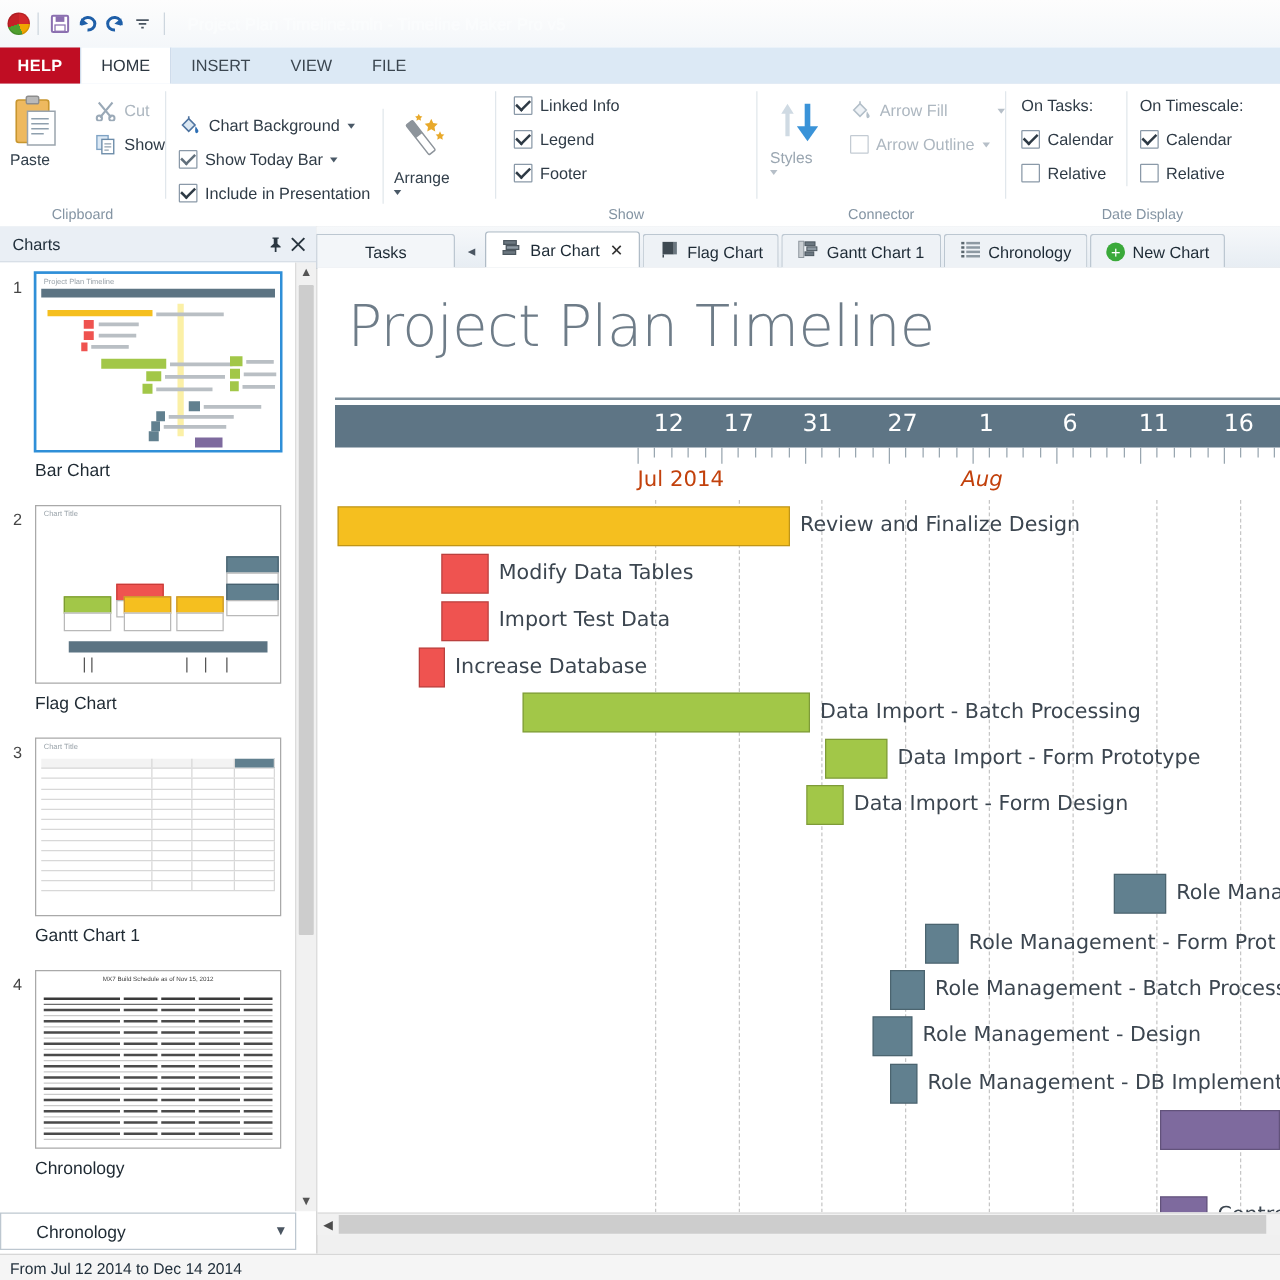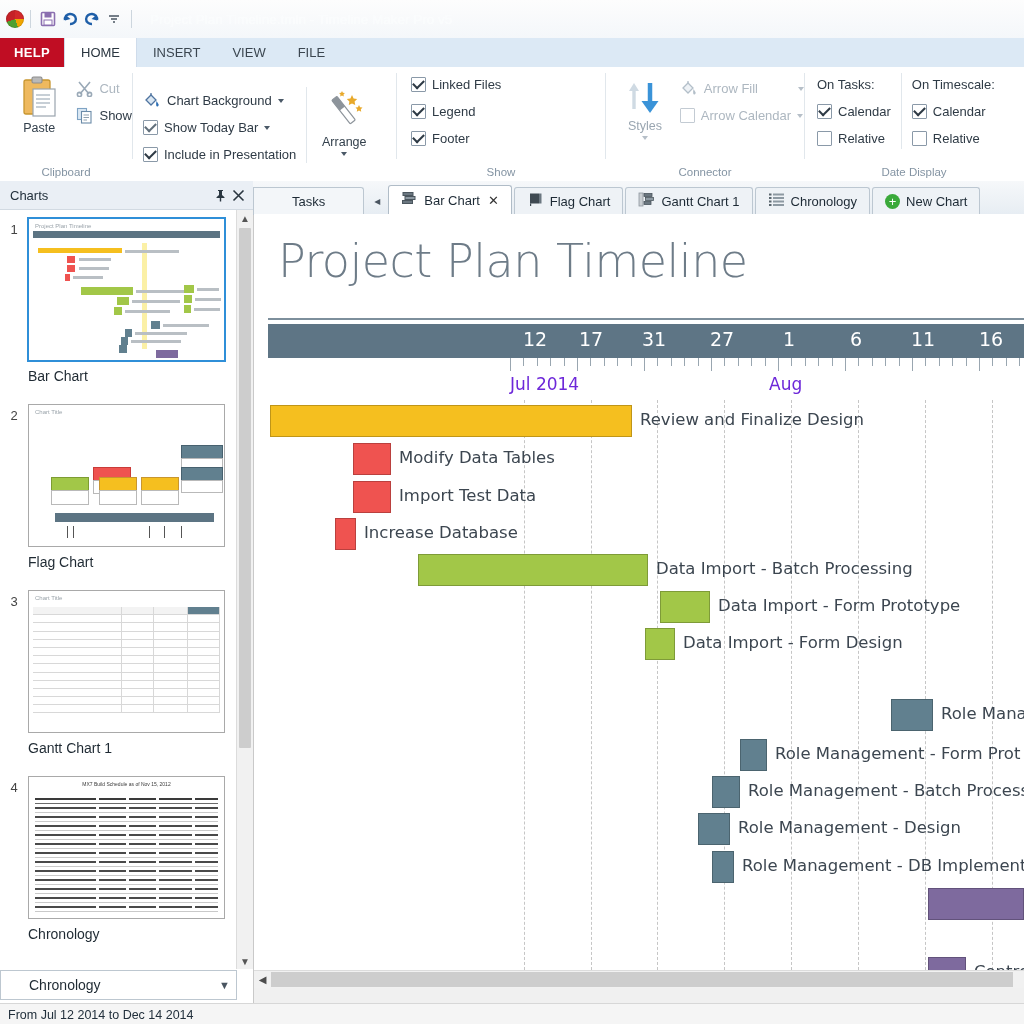--- a/index.html
+++ b/index.html
@@ -55,21 +55,21 @@
     display:flex;
   }
   .rgroup{position:relative;height:114px;display:flex;flex-direction:column;}
   .rgroup-body{flex:1;display:flex;align-items:flex-start;padding-top:6px;}
   .rgroup-title{
     height:18px;line-height:18px;text-align:center;font-size:11.5px;color:#8494a3;
   }
   .rdiv{width:1px;background:#e1e7ec;margin:6px 0 22px 0;}
 
   .bigbtn{
-    width:64px;display:flex;flex-direction:column;align-items:center;justify-content:flex-start;
+    width:64px;display:flex;flex-direction:column;align-items:flex-start;justify-content:flex-start;
     font-size:12.5px;color:#33404c;cursor:default;padding-top:2px;
   }
   .bigbtn .lbl{margin-top:2px;}
   .col{display:flex;flex-direction:column;gap:4px;}
   .rowitem{display:flex;align-items:center;gap:6px;font-size:13px;color:#2f3b46;height:23px;cursor:default;white-space:nowrap;}
   .rowitem.dis{color:#adb7c0;}
   .cbx{
     width:13px;height:13px;border:1px solid #8a99a8;background:#fff;border-radius:1px;
     display:inline-flex;align-items:center;justify-content:center;flex:0 0 auto;
   }
@@ -150,21 +150,21 @@
     position:absolute;left:24px;top:20px;font-size:46px;color:#6e7c88;font-weight:300;letter-spacing:-.5px;
     font-family:"DejaVu Sans", sans-serif;
   }
   .title-rule{position:absolute;left:14px;top:104px;width:756px;height:2px;background:#7d8f9c;}
 
   .timescale{position:absolute;left:14px;top:110px;width:1000px;height:34px;background:#5e7585;}
   .ts-num{position:absolute;top:4px;font-size:19px;color:#fff;font-family:"DejaVu Sans", sans-serif;}
   .ticks{position:absolute;left:14px;top:144px;width:1010px;height:14px;}
   .tick{position:absolute;top:0;width:1px;background:#99a6b0;}
   .monthrow{position:absolute;left:14px;top:160px;width:1010px;height:22px;}
-  .month{position:absolute;font-size:17px;color:#6d28d9;font-family:"DejaVu Sans", sans-serif;}
+  .month{position:absolute;font-size:17px;color:#c2410c;font-family:"DejaVu Sans", sans-serif;}
 
   .plot{position:absolute;left:14px;top:186px;width:1010px;height:570px;}
   .vgrid{position:absolute;top:0;bottom:0;width:0;border-left:1px dashed #c6c6c6;}
   .taskbar{position:absolute;border:1px solid rgba(0,0,0,.22);box-sizing:border-box;}
   .tasklabel{position:absolute;font-size:16.5px;color:#3c4650;white-space:nowrap;font-family:"DejaVu Sans", sans-serif;}
 
   
   .hscroll{
     position:absolute;left:254px;top:789px;width:770px;height:17px;background:#f1f1f1;border-top:1px solid #dcdcdc;
     display:flex;align-items:center;
@@ -304,21 +304,21 @@
       </div>
     </div>
     <div class="rdiv"></div>
 
     <div class="rgroup" style="width:208px;">
       <div class="rgroup-body" style="padding-left:14px;">
         <div class="subcols">
           <div class="col">
             <div class="rowitem">
               <span class="cbx on"></span>
-              <span>Linked Files</span>
+              <span>Linked Info</span>
             </div>
             <div class="rowitem">
               <span class="cbx on"></span>
               <span>Legend</span>
             </div>
             <div class="rowitem">
               <span class="cbx on"></span>
               <span>Footer</span>
             </div>
           </div>
@@ -345,21 +345,21 @@
             <svg width="18" height="17" viewBox="0 0 18 17">
                 <path d="M3 8 L8 3 L13 8 L8 13 Z" fill="#eef2f6" stroke="#b3bfc9" stroke-width="1.3"></path>
                 <path d="M8 3 L8 1" stroke="#b3bfc9" stroke-width="1.3"></path>
                 <path d="M13.5 9 C15.5 12 16.5 13 15 14.2 C13.6 15.3 12.5 13.8 13.5 9 Z" fill="#b3bfc9"></path>
               </svg>
             <span>Arrow Fill</span>
             <span class="caret dis" style="margin-left:34px;"></span>
           </div>
           <div class="rowitem dis">
             <span class="cbx dis"></span>
-            <span>Arrow Calendar</span>
+            <span>Arrow Outline</span>
             <span class="caret dis"></span>
           </div>
         </div>
       </div>
       <div class="rgroup-title">Connector</div>
     </div>
     <div class="rdiv"></div>
 
     <div class="rgroup" style="width:218px;">
       <div class="rgroup-body" style="padding-left:12px;">
@@ -790,21 +790,21 @@
           <div class="tick" style="left: 684.2px; height: 8px;"></div>
           <div class="tick" style="left: 697.6px; height: 8px;"></div>
           <div class="tick" style="left: 711px; height: 13px;"></div>
           <div class="tick" style="left: 724.4px; height: 8px;"></div>
           <div class="tick" style="left: 737.8px; height: 8px;"></div>
           <div class="tick" style="left: 751.2px; height: 8px;"></div>
         </div>
 
       <div class="monthrow">
         <div class="month" style="left:242px;">Jul 2014</div>
-        <div class="month" style="left:501px;">Aug</div>
+        <div class="month" style="left:501px;font-style:italic;">Aug</div>
 
       </div>
 
       <div class="plot">
         <div id="gridlines">
             <div class="vgrid" style="left: 256px;"></div>
             <div class="vgrid" style="left: 323px;"></div>
             <div class="vgrid" style="left: 389px;"></div>
             <div class="vgrid" style="left: 456px;"></div>
             <div class="vgrid" style="left: 523px;"></div>

